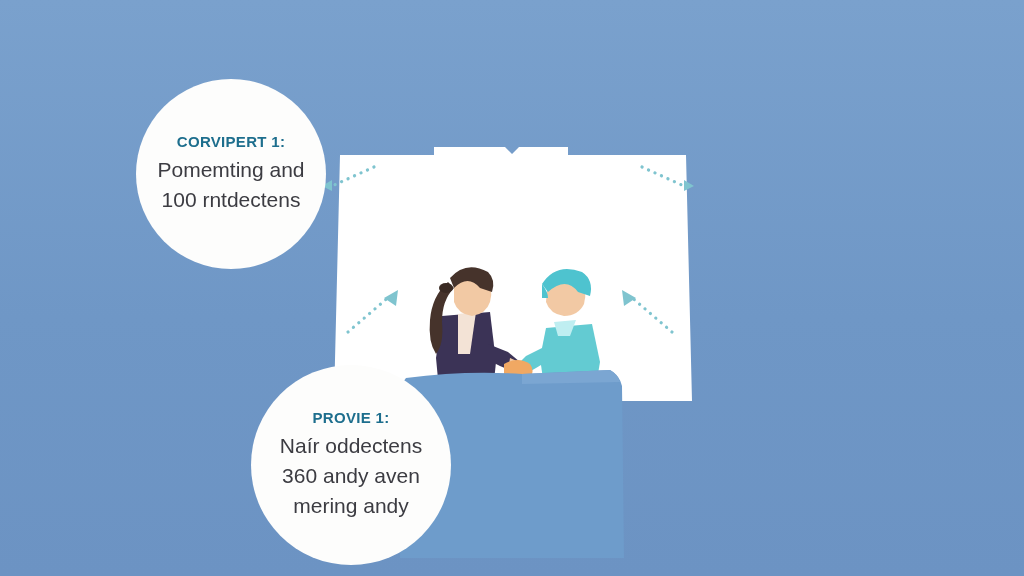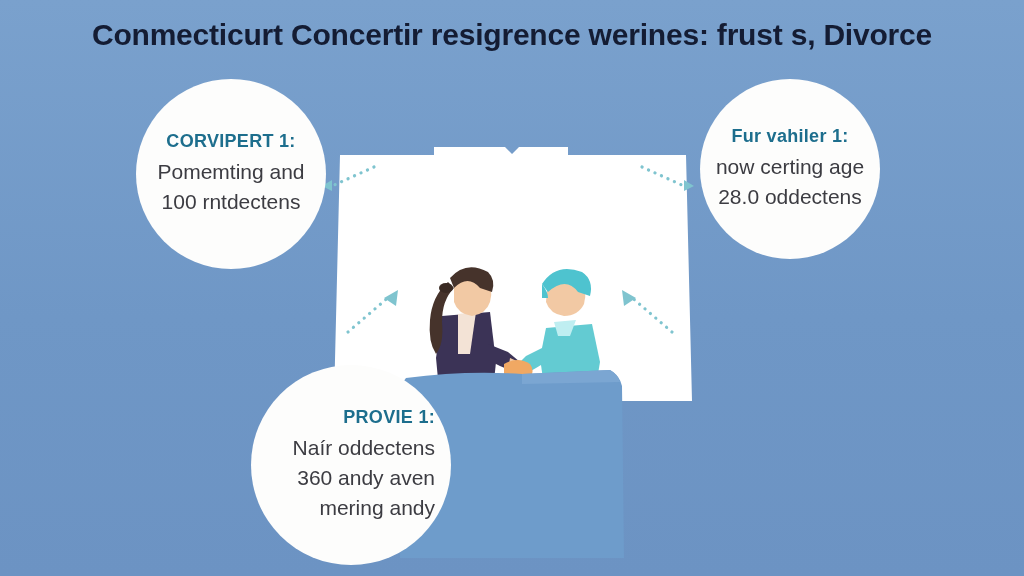--- a/index.html
+++ b/index.html
@@ -59,53 +59,52 @@
     background: #fdfdfc;
     display: flex;
     flex-direction: column;
     align-items: center;
     justify-content: center;
     text-align: center;
     box-sizing: border-box;
     padding: 6px 16px;
   }
   .bubble .b-head {
-    font-size: 18px;
+    font-size: 15px;
     font-weight: bold;
     color: #1d6e8d;
     letter-spacing: 0.3px;
     margin-bottom: 5px;
     line-height: 1.15;
   }
   .bubble .b-line {
     font-size: 21px;
     color: #3c3c42;
     line-height: 1.42;
     white-space: nowrap;
   }
 
   #bubble-tl { left: 136px; top: 79px;  width: 190px; height: 190px; }
   #bubble-tr { left: 700px; top: 79px;  width: 180px; height: 180px; }
-  #bubble-bl { left: 251px; top: 365px; width: 200px; height: 200px; align-items: flex-end; }
+  #bubble-bl { left: 251px; top: 365px; width: 200px; height: 200px; }
   #bubble-br { left: 592px; top: 368px; width: 183px; height: 183px; }
 
   
   .arrow { position: absolute; }
   .arrow svg { display: block; overflow: visible; }
   #arrow-tl { left: 316px; top: 166px; }
   #arrow-tr { left: 640px; top: 166px; }
   #arrow-bl { left: 346px; top: 288px; }
   #arrow-br { left: 618px; top: 288px; }
 </style>
 </head>
 <body>
 
 <div id="stage">
 
-  <div id="title">Conmecticurt Concertir resigrence werines: frust s, Divorce</div>
 
   <div class="doc-wrap">
     <svg width="365" height="265" viewBox="0 0 365 265" xmlns="http://www.w3.org/2000/svg">
       <path d="M10,12 L104,12 L104,4 L175,4 L182,11 L189,4 L238,4 L238,12 L356,12
                L362,258 L4,258 Z" fill="#ffffff"></path>
     </svg>
   </div>
 
   <div class="illo">
     <svg width="240" height="300" viewBox="0 0 240 300" xmlns="http://www.w3.org/2000/svg">
@@ -180,25 +179,20 @@
       <path d="M4,2 L6,18 L18,10 Z" fill="#7fc4cf"></path>
     </svg>
   </div>
 
   <div class="bubble" id="bubble-tl">
     <div class="b-head">CORVIPERT 1:</div>
     <div class="b-line">Pomemting and</div>
     <div class="b-line">100 rntdectens</div>
   </div>
 
-  <div class="bubble" id="bubble-tr">
-    <div class="b-head">Fur vahiler 1:</div>
-    <div class="b-line">now certing age</div>
-    <div class="b-line">28.0 oddectens</div>
-  </div>
 
   <div class="bubble" id="bubble-bl">
     <div class="b-head">PROVIE 1:</div>
     <div class="b-line">Naír oddectens</div>
     <div class="b-line">360 andy aven</div>
     <div class="b-line">mering andy</div>
   </div>
 
 
 </div>

